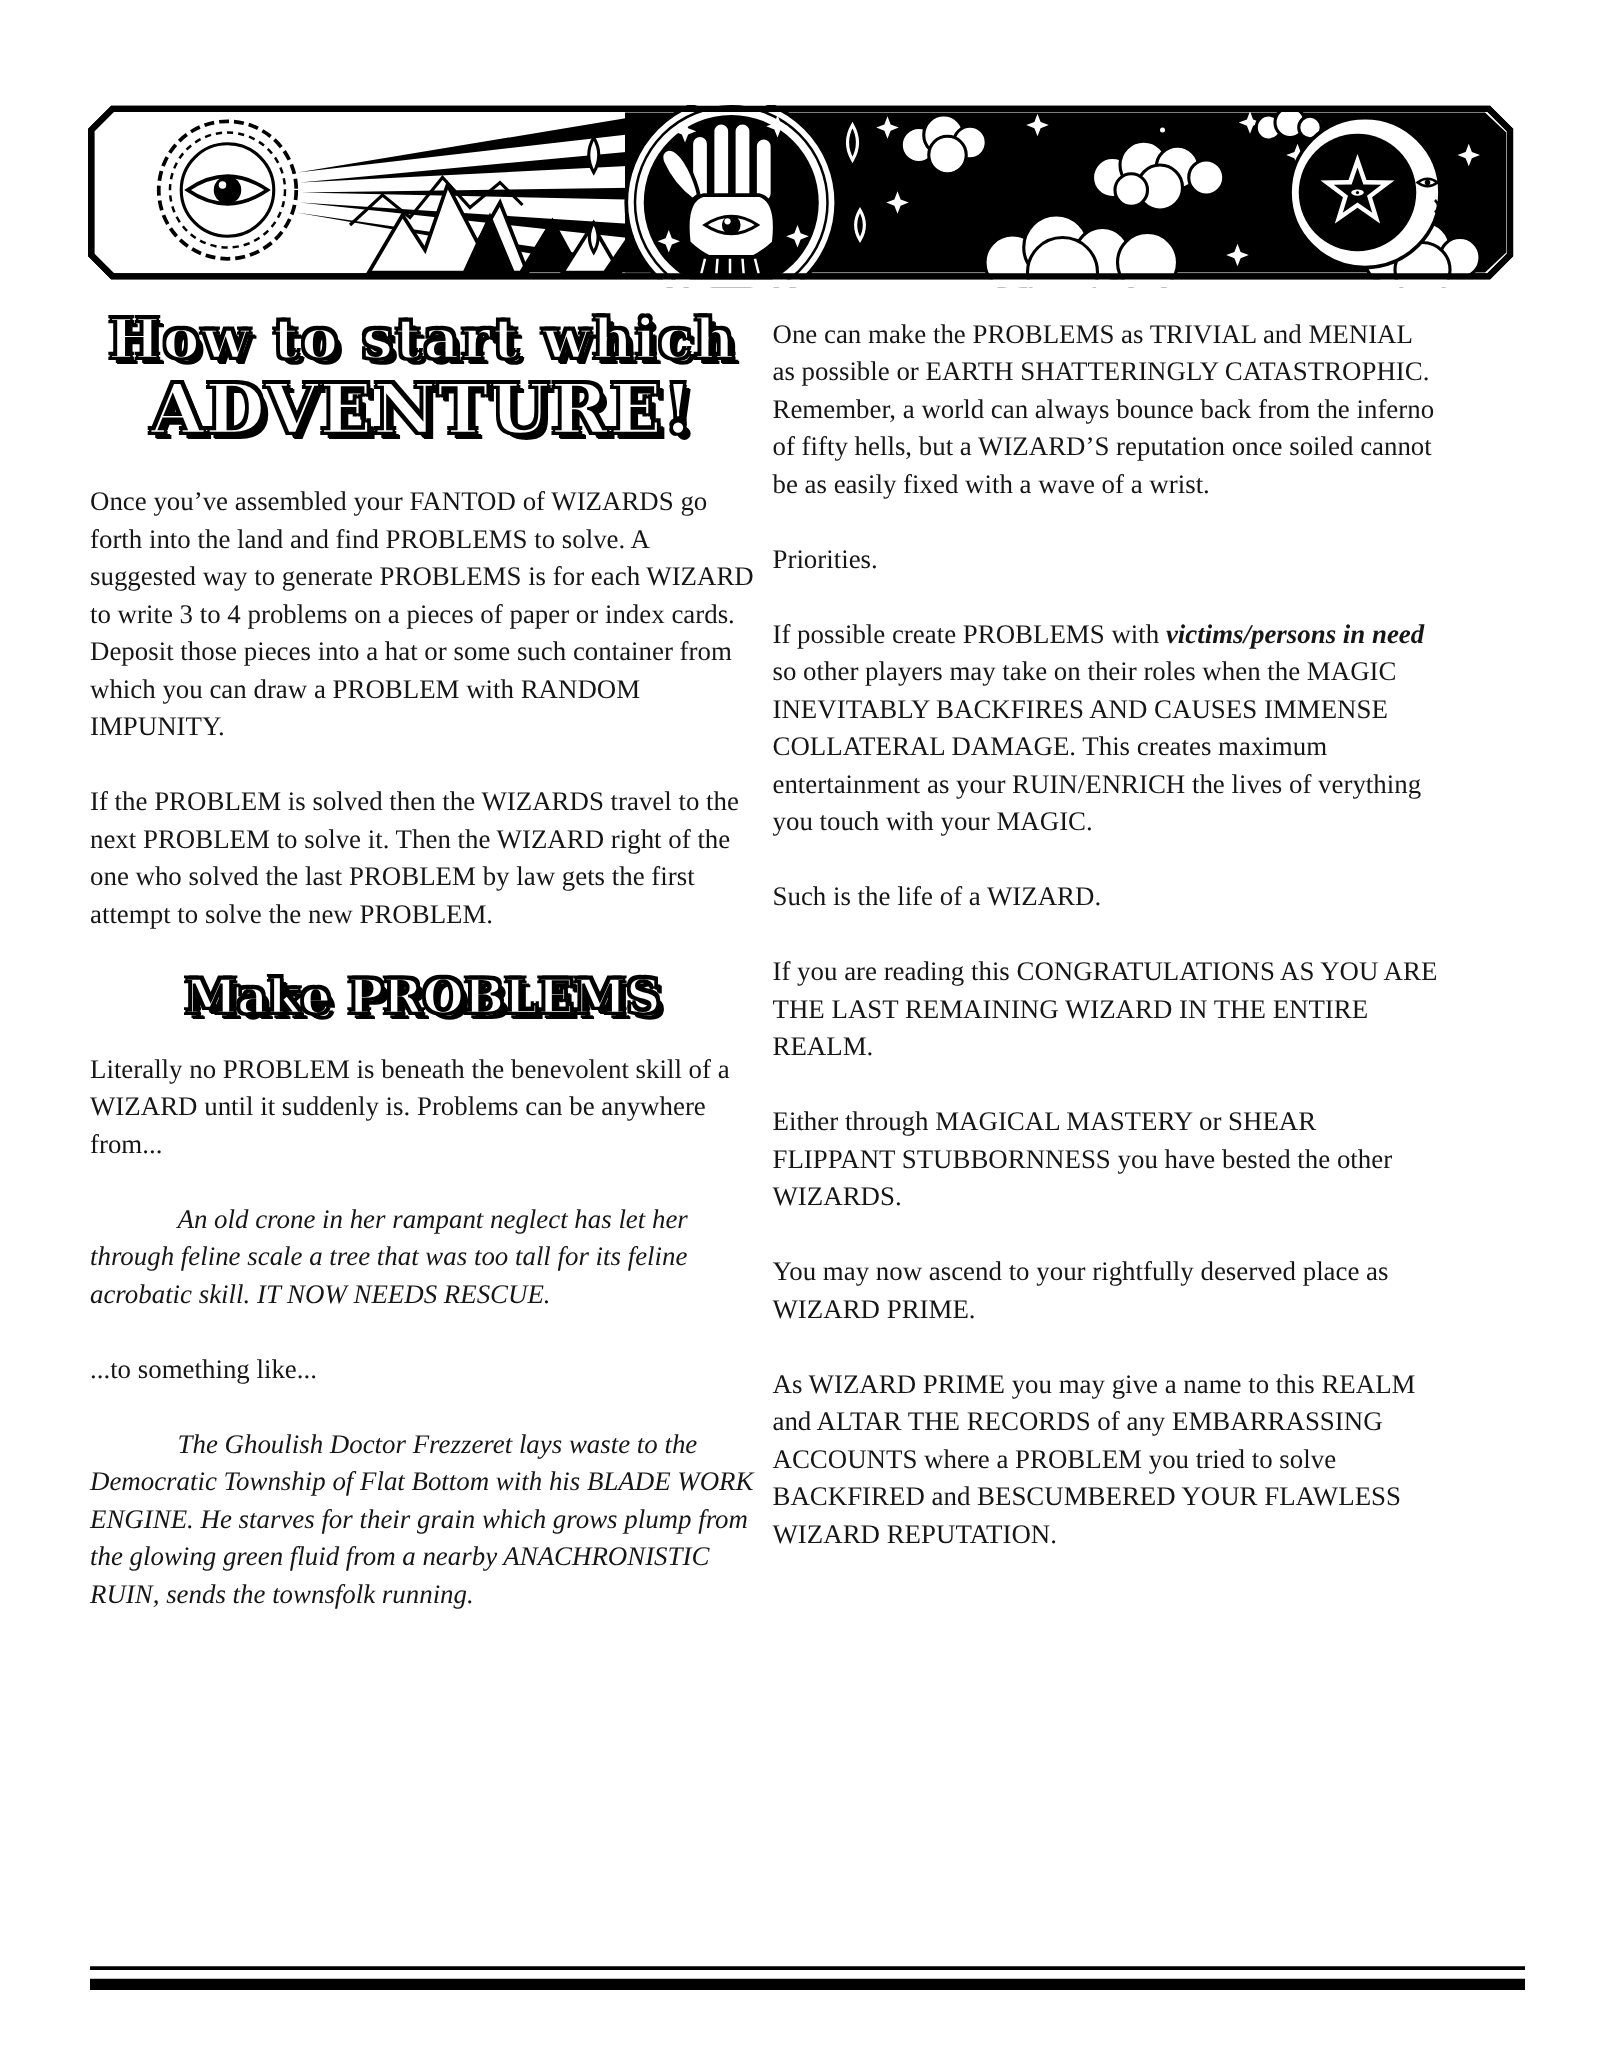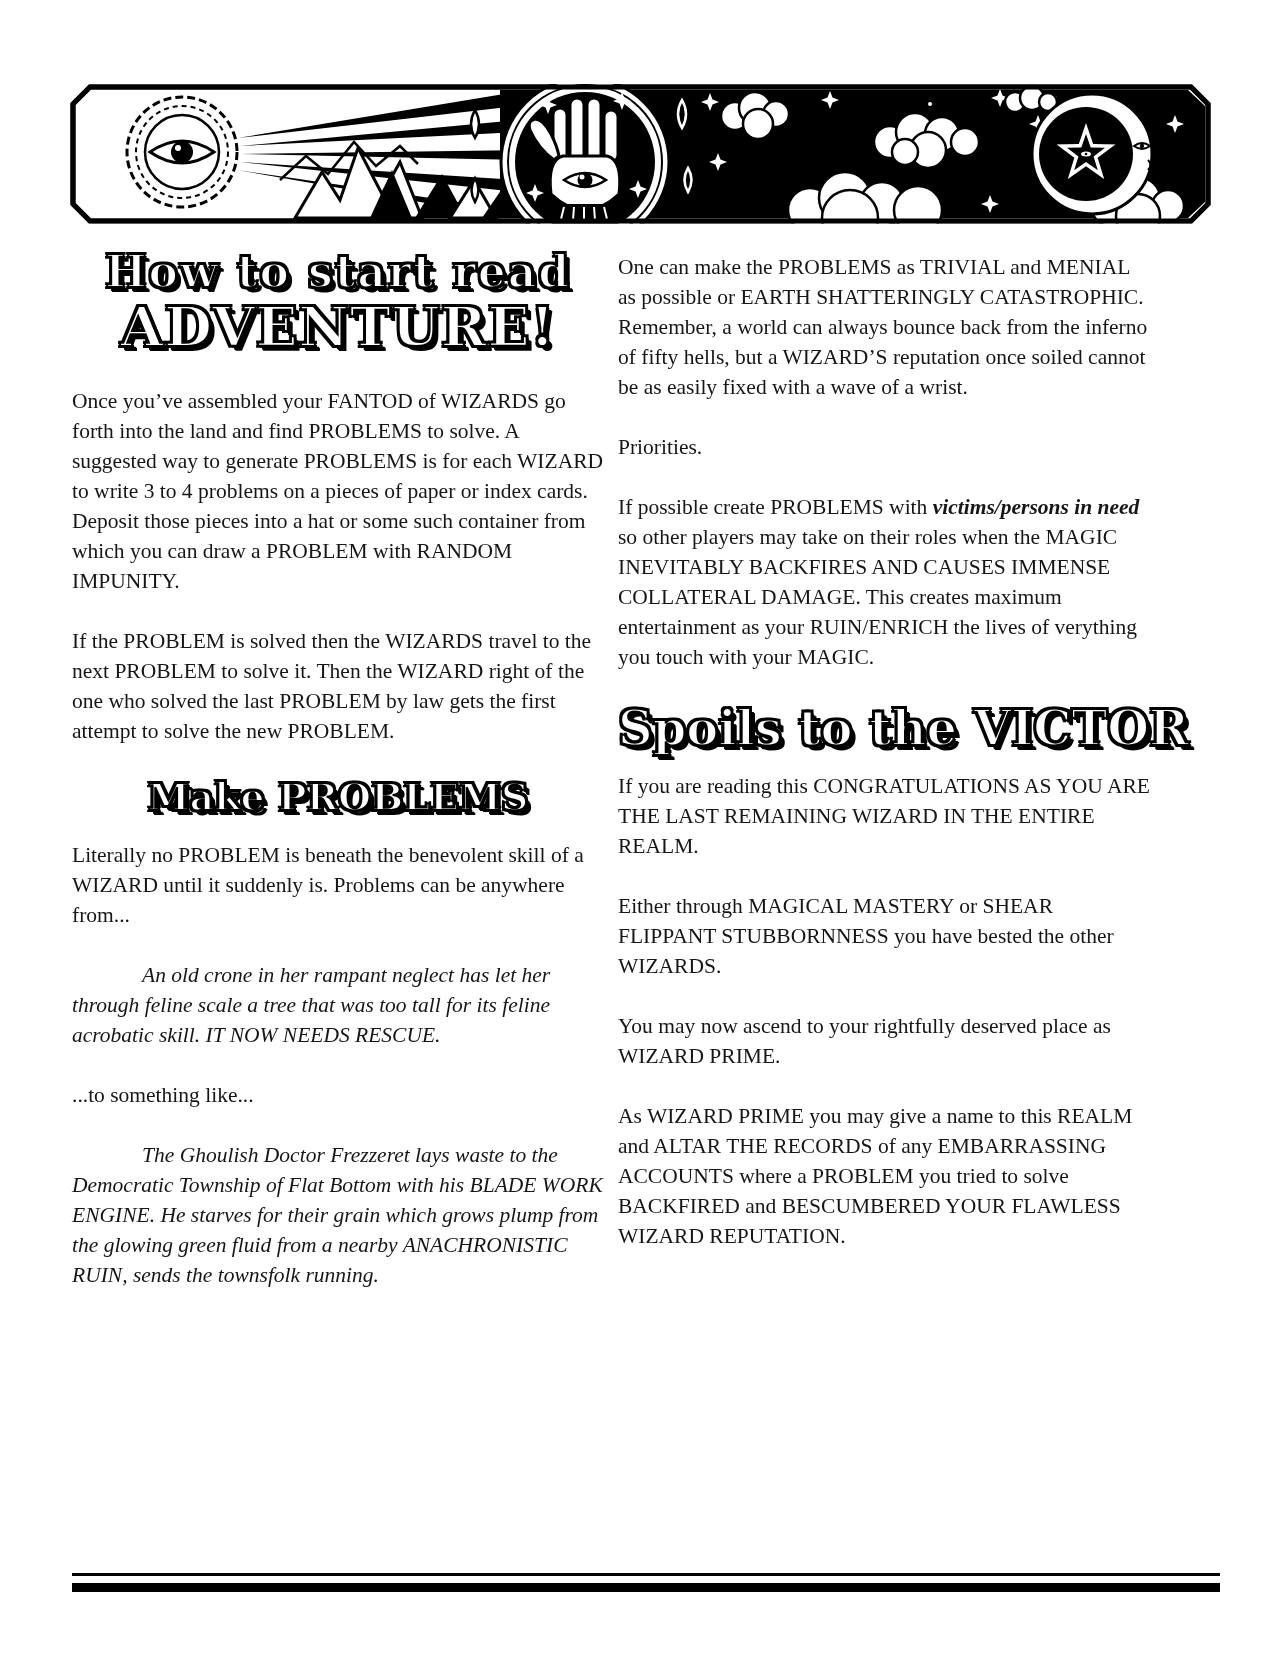--- a/index.html
+++ b/index.html
@@ -150,37 +150,37 @@
         <path d="M494,123 L491,135 M504,123 L503,136 M514,123 L514,136 M524,123 L525,136 M534,123 L537,135" stroke="#fff" stroke-width="2"></path>
       </g>
 
       <rect x="0" y="139.5" width="1142" height="7" fill="#fff"></rect>
       <path d="M20,3 H1121 L1138,20 V120 L1121,137 H20 L3,120 V20 Z" fill="none" stroke="#000" stroke-width="5"></path>
     </svg>
   </div>
 
   <div class="col col-left">
     <h1 class="gothic h-adventure">
-        <span class="l1">How to start read</span>
+        <span class="l1">How to start which</span>
         <span class="l2">ADVENTURE!</span>
       </h1>
     <p>Once you’ve assembled your FANTOD of WIZARDS go forth into the land and find PROBLEMS to solve. A suggested way to generate PROBLEMS is for each WIZARD to write 3 to 4 problems on a pieces of paper or index cards. Deposit those pieces into a hat or some such container from which you can draw a PROBLEM with RANDOM IMPUNITY.</p>
     <p>If the PROBLEM is solved then the WIZARDS travel to the next PROBLEM to solve it. Then the WIZARD right of the one who solved the last PROBLEM by law gets the first attempt to solve the new PROBLEM.</p>
     <h2 class="gothic h-make">Make PROBLEMS</h2>
     <p>Literally no PROBLEM is beneath the benevolent skill of a WIZARD until it suddenly is. Problems can be anywhere from...</p>
     <p class="example">An old crone in her rampant neglect has let her through feline scale a tree that was too tall for its feline acrobatic skill. IT NOW NEEDS RESCUE.</p>
     <p>...to something like...</p>
     <p class="example">The Ghoulish Doctor Frezzeret lays waste to the Democratic Township of Flat Bottom with his BLADE WORK ENGINE. He starves for their grain which grows plump from the glowing green fluid from a nearby ANACHRONISTIC RUIN, sends the townsfolk running.</p>
   </div>
 
   <div class="col col-right">
     <p>One can make the PROBLEMS as TRIVIAL and MENIAL as possible or EARTH SHATTERINGLY CATASTROPHIC. Remember, a world can always bounce back from the inferno of fifty hells, but a WIZARD’S reputation once soiled cannot be as easily fixed with a wave of a wrist.</p>
     <p>Priorities.</p>
     <p><span>If possible create PROBLEMS with </span><span class="emph">victims/persons in need</span><span> so other players may take on their roles when the MAGIC INEVITABLY BACKFIRES AND CAUSES IMMENSE COLLATERAL DAMAGE. This creates maximum entertainment as your RUIN/ENRICH the lives of verything you touch with your MAGIC.</span></p>
-    <h2 class="gothic h-spoils">Spoils to the VICTOR</h2>
+    <p>Such is the life of a WIZARD.</p>
     <p>If you are reading this CONGRATULATIONS AS YOU ARE THE LAST REMAINING WIZARD IN THE ENTIRE REALM.</p>
     <p>Either through MAGICAL MASTERY or SHEAR FLIPPANT STUBBORNNESS you have bested the other WIZARDS.</p>
     <p>You may now ascend to your rightfully deserved place as WIZARD PRIME.</p>
     <p>As WIZARD PRIME you may give a name to this REALM and ALTAR THE RECORDS of any EMBARRASSING ACCOUNTS where a PROBLEM you tried to solve BACKFIRED and BESCUMBERED YOUR FLAWLESS WIZARD REPUTATION.</p>
   </div>
 
   <div class="rule rule-thin"></div>
   <div class="rule rule-thick"></div>
 </div>
 

